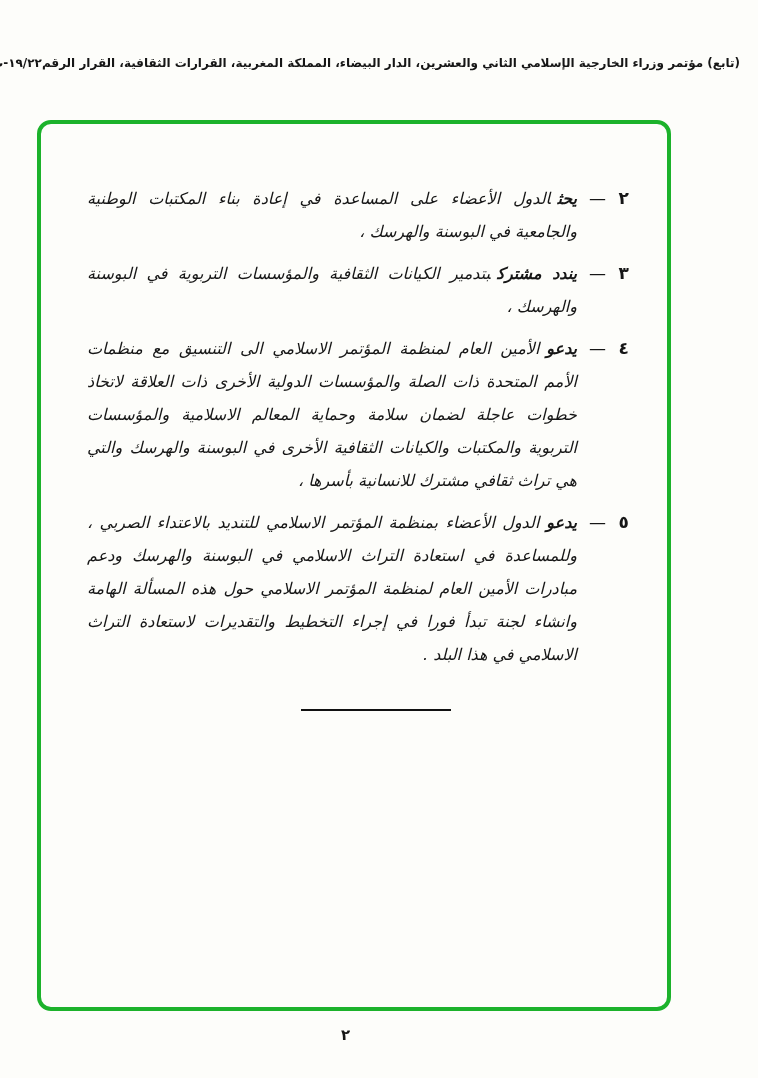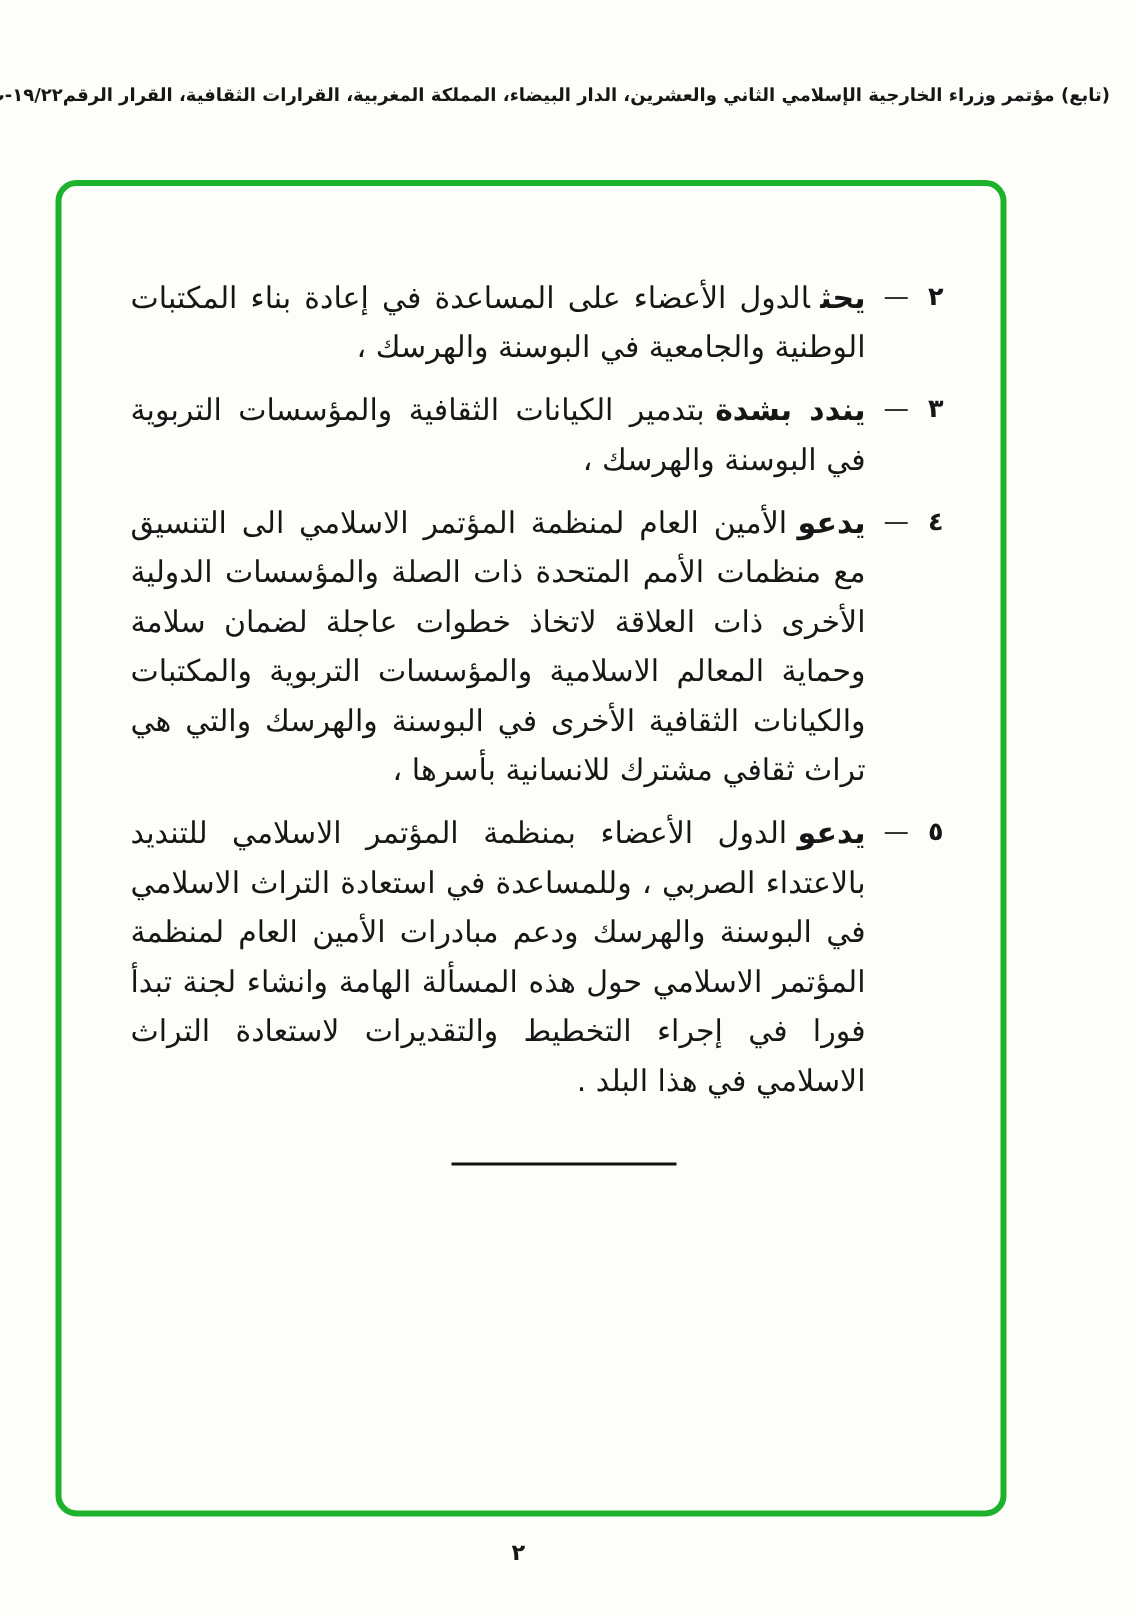--- a/index.html
+++ b/index.html
@@ -51,24 +51,25 @@
     display:flex;
     justify-content:space-between;
     padding-left:12px;
     font-size:17px;
     line-height:33px;
   }
   .num .n { font-weight:bold; }
   .num .dash { font-weight:normal; }
   .text {
     flex:1;
-    font-size:20px;
+    font-size:16px;
     line-height:33px;
     text-align:justify;
     text-justify:inter-word;
+    font-style:italic;
   }
   .lead {
     font-weight:bold;
     margin-left:7px;
   }
   .divider {
     width:150px;
     border-top:2px solid #111;
     margin:38px auto 0 auto;
     transform:translateX(18px);
@@ -100,21 +101,21 @@
         <span class="lead">يحث</span><span>الدول الأعضاء على المساعدة في إعادة بناء المكتبات الوطنية والجامعية في البوسنة والهرسك ،</span>
       </div>
     </div>
 
     <div class="item">
       <div class="num">
         <span class="n">٣</span>
         <span class="dash">—</span>
       </div>
       <div class="text">
-        <span class="lead">يندد بشدة</span><span>بتدمير الكيانات الثقافية والمؤسسات التربوية في البوسنة والهرسك ،</span>
+        <span class="lead">يندد مشترك</span><span>بتدمير الكيانات الثقافية والمؤسسات التربوية في البوسنة والهرسك ،</span>
       </div>
     </div>
 
     <div class="item">
       <div class="num">
         <span class="n">٤</span>
         <span class="dash">—</span>
       </div>
       <div class="text">
         <span class="lead">يدعو</span><span>الأمين العام لمنظمة المؤتمر الاسلامي الى التنسيق مع منظمات الأمم المتحدة ذات الصلة والمؤسسات الدولية الأخرى ذات العلاقة لاتخاذ خطوات عاجلة لضمان سلامة وحماية المعالم الاسلامية والمؤسسات التربوية والمكتبات والكيانات الثقافية الأخرى في البوسنة والهرسك والتي هي تراث ثقافي مشترك للانسانية بأسرها ،</span>

